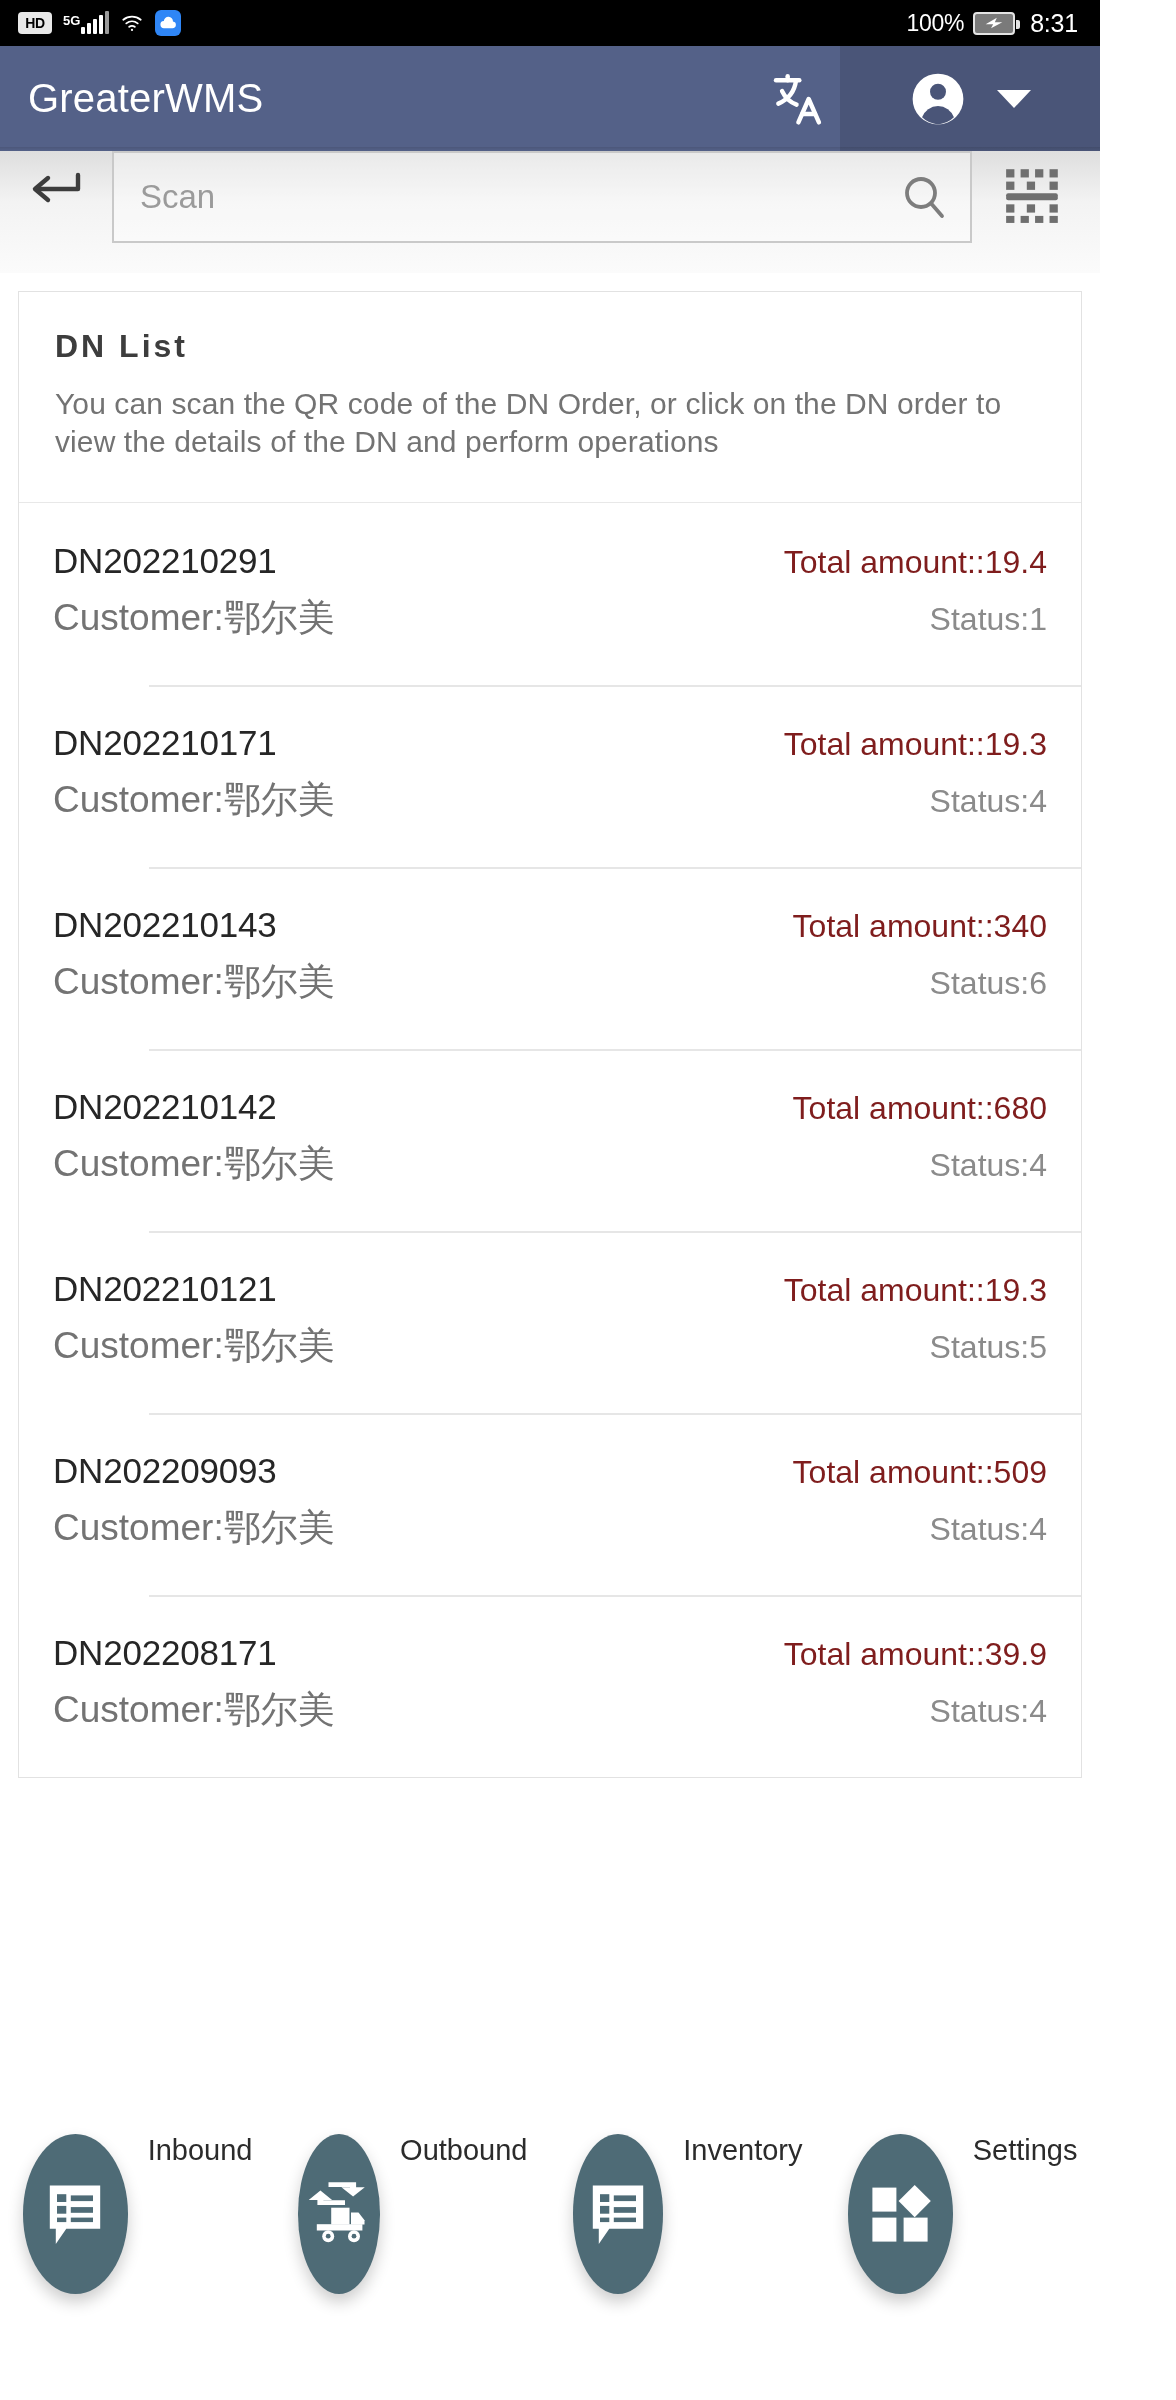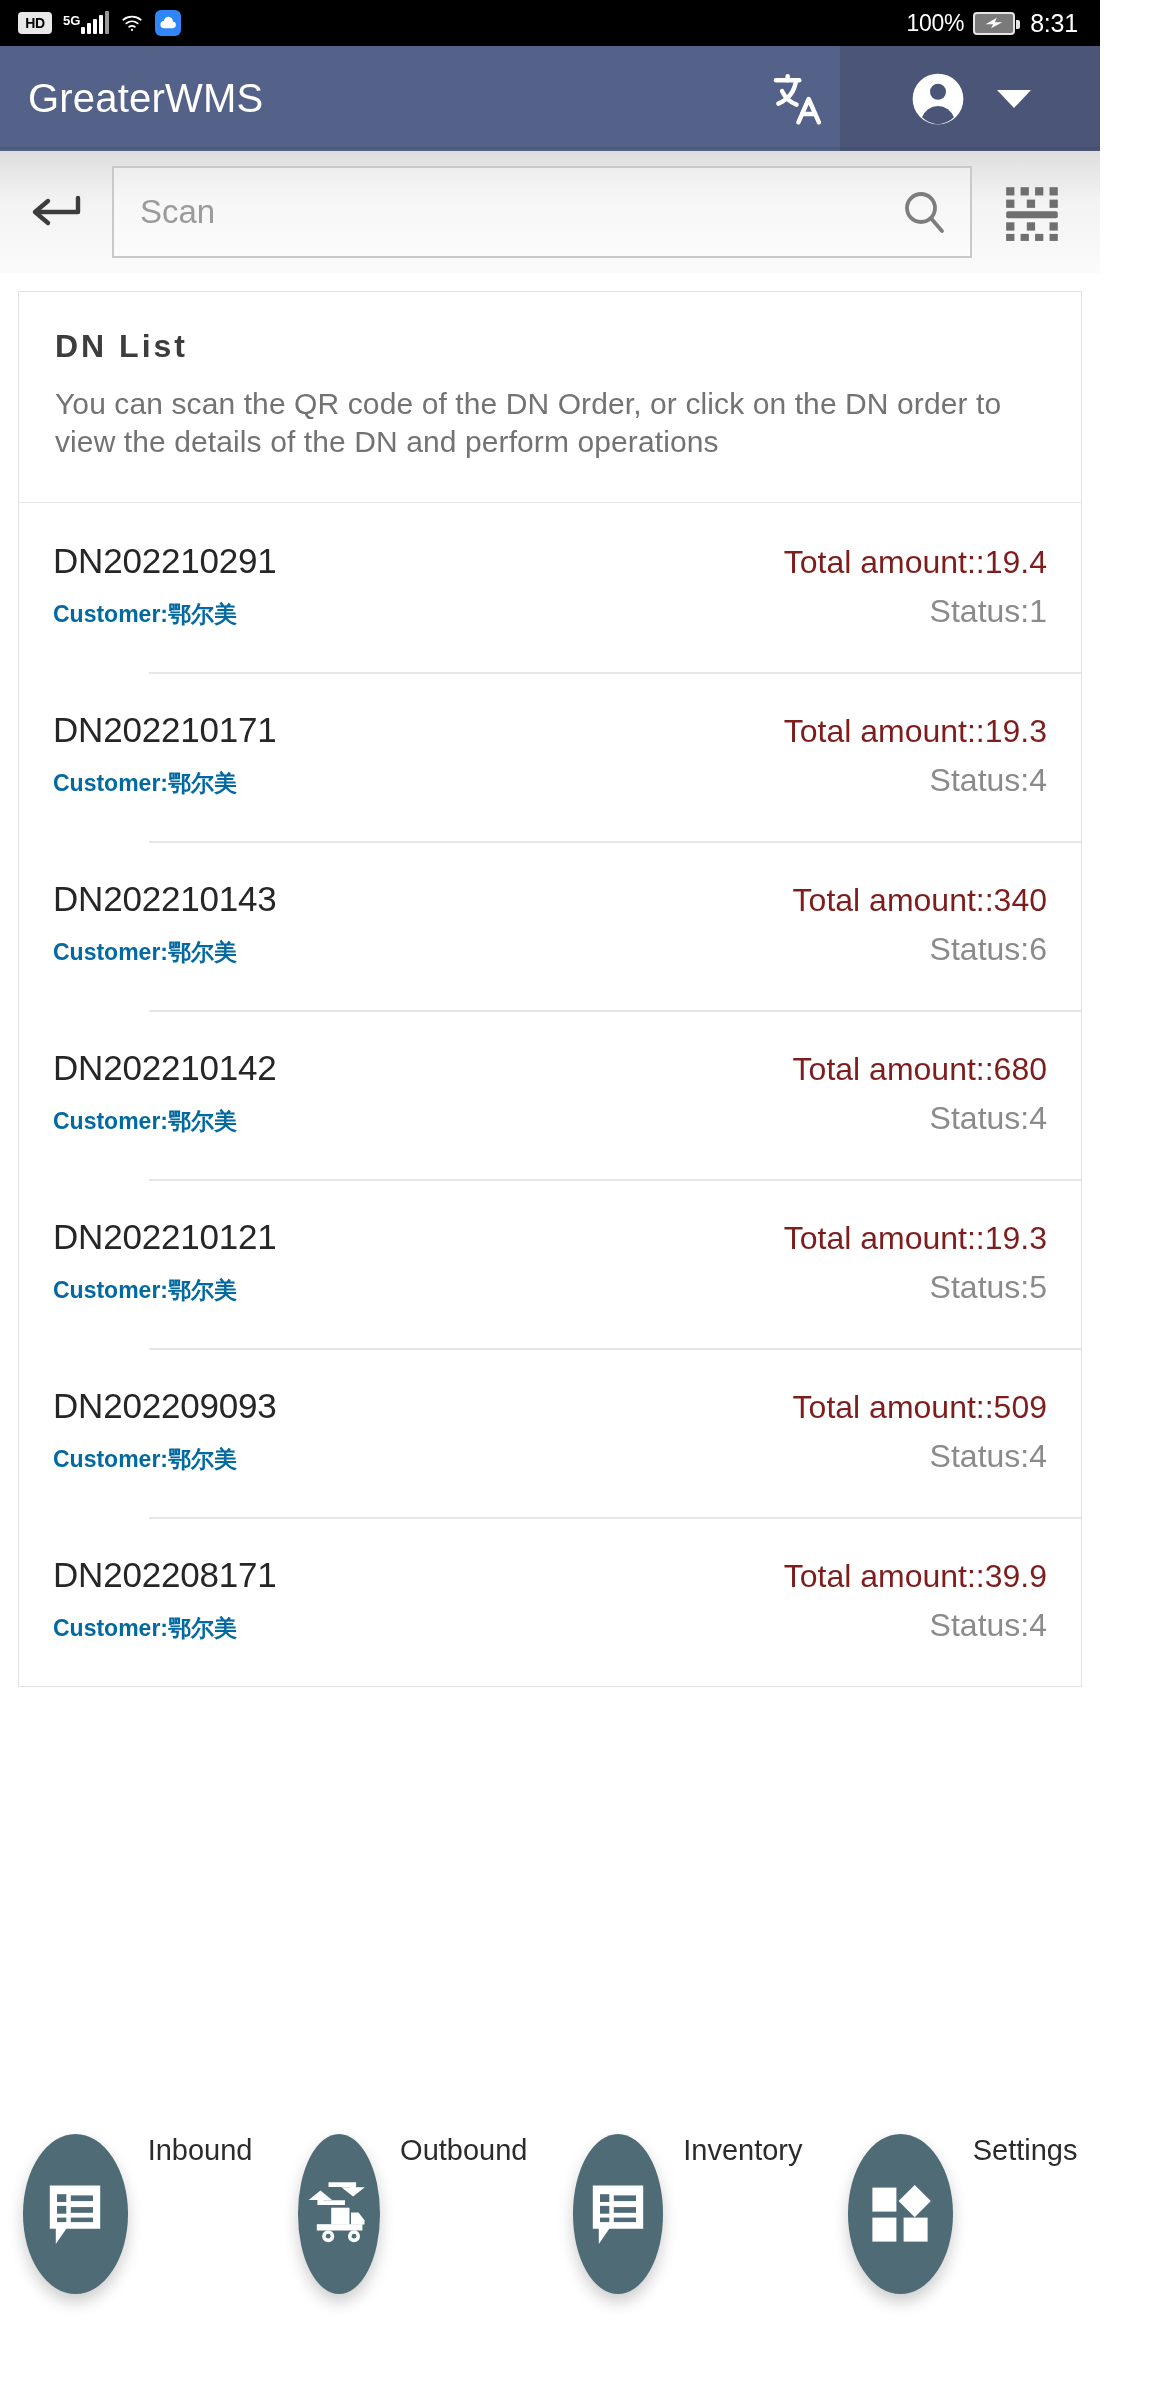--- a/index.html
+++ b/index.html
@@ -121,21 +121,21 @@
     border-right: 17px solid transparent;
     border-top: 18px solid #ffffff;
   }
   .lang-ico { width: 56px; height: 56px; display: block; }
 
   
   .search-row {
     height: 122px;
     background: linear-gradient(180deg,#dedede 0%, #f3f3f3 42%, #fbfbfb 100%);
     display: flex;
-    align-items: center;
+    align-items: flex-start;
     padding: 0 24px 0 18px;
     gap: 18px;
     flex: none;
   }
   .back-btn {
     width: 76px; height: 76px;
     display: flex; align-items: center; justify-content: center;
     flex: none;
   }
   .back-ico { width: 52px; height: 40px; display:block; }
@@ -214,23 +214,22 @@
   .dn-code {
     font-size: 35px;
     color: #262626;
     letter-spacing: -0.2px;
   }
   .dn-amount {
     font-size: 32px;
     color: #7f1d1d;
   }
   .dn-customer {
-    font-size: 23px;
-    color: #0369a1;
-    font-weight: bold;
+    font-size: 37px;
+    color: #737373;
   }
   .dn-status {
     font-size: 32px;
     color: #8b8b8b;
   }
 
   
   .bottom-nav {
     height: 310px;
     background: #ffffff;

